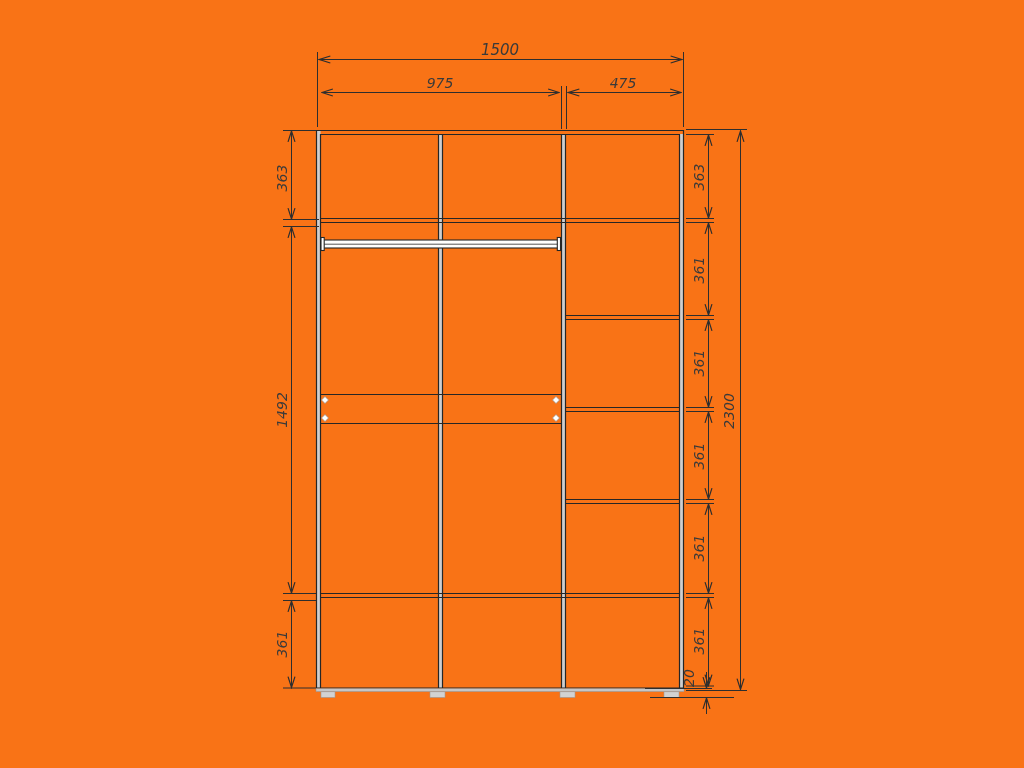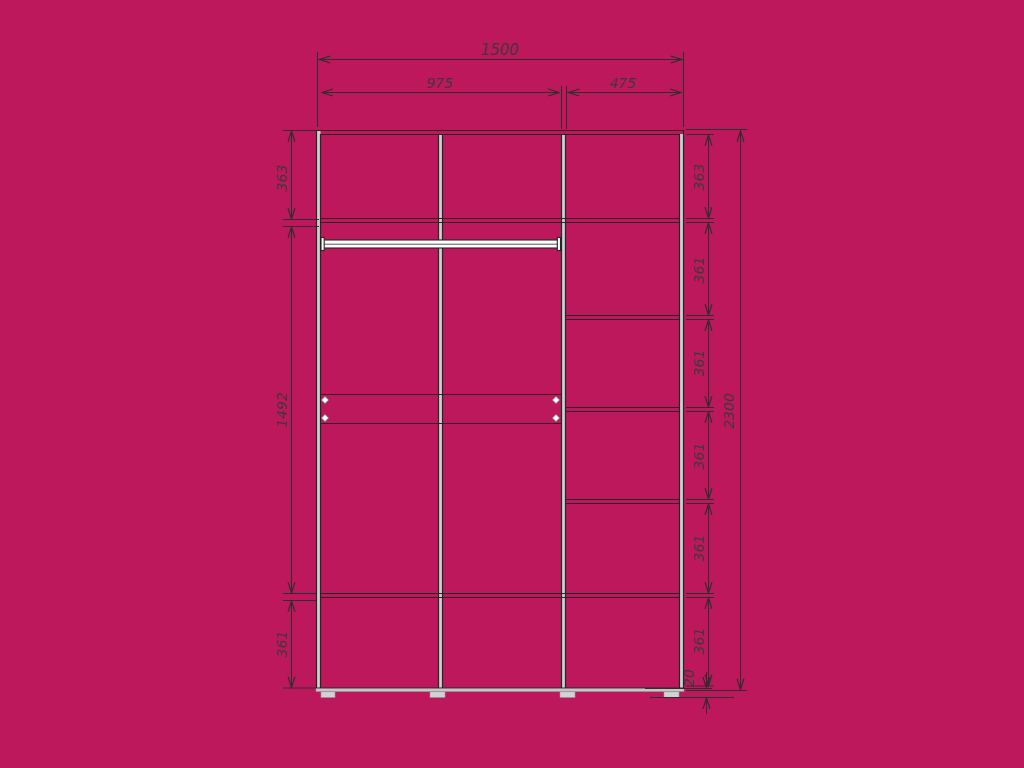--- a/index.html
+++ b/index.html
@@ -1,16 +1,16 @@
 <!DOCTYPE html>
 <html><head>
 <meta charset="utf-8">
 <style>
   html,body{margin:0;padding:0;background:#ffffff;}
-  .stage{position:relative;width:1024px;height:768px;background:#be185d;overflow:hidden;}
+  .stage{position:relative;width:1024px;height:768px;background:#f97316;overflow:hidden;}
   svg{position:absolute;left:0;top:0;}
   .struct{stroke:#262626;stroke-width:1.2;fill:none;}
   .struct-thin{stroke:#2b2b2b;stroke-width:0.8;fill:none;}
   .panel-fill{fill:#cfcfcf;stroke:none;}
   .base-fill{fill:#c6c6c6;stroke:#8f8f8f;stroke-width:0.5;}
   .foot{fill:#d2d2d2;stroke:#9a9a9a;stroke-width:0.6;}
   .white-fill{fill:#ffffff;stroke:#262626;stroke-width:1.1;}
   .conn{fill:#ffffff;stroke:#8f8f8f;stroke-width:0.7;}
   .dim{stroke:#2e2e2e;stroke-width:1;fill:none;}
   text{font-family:"DejaVu Sans",sans-serif;font-style:italic;fill:#3a3a3a;text-anchor:middle;}

